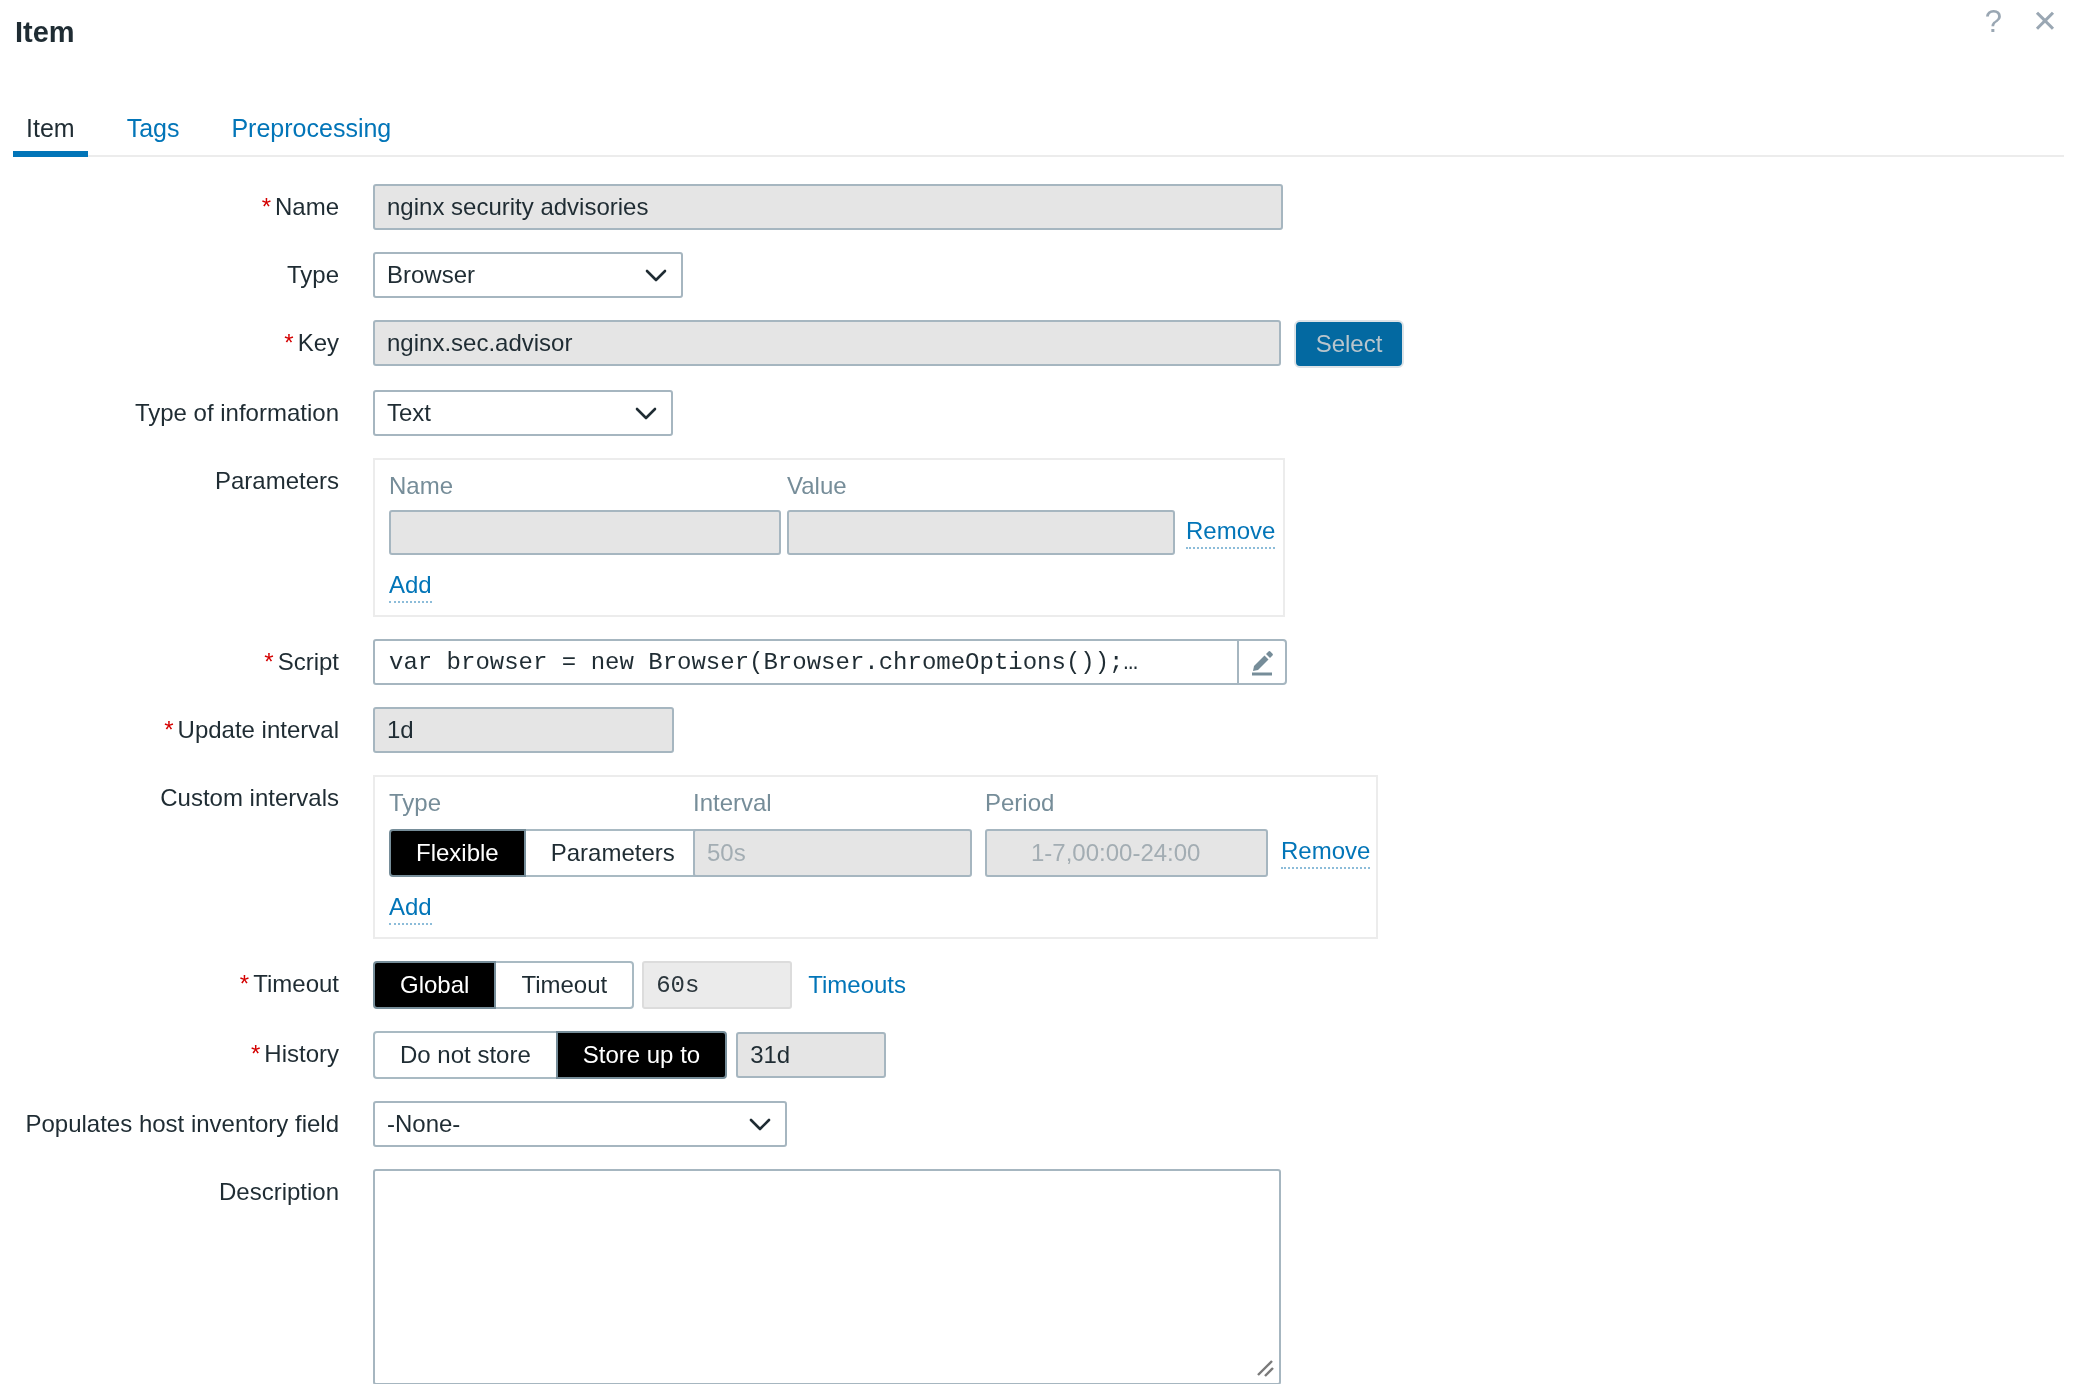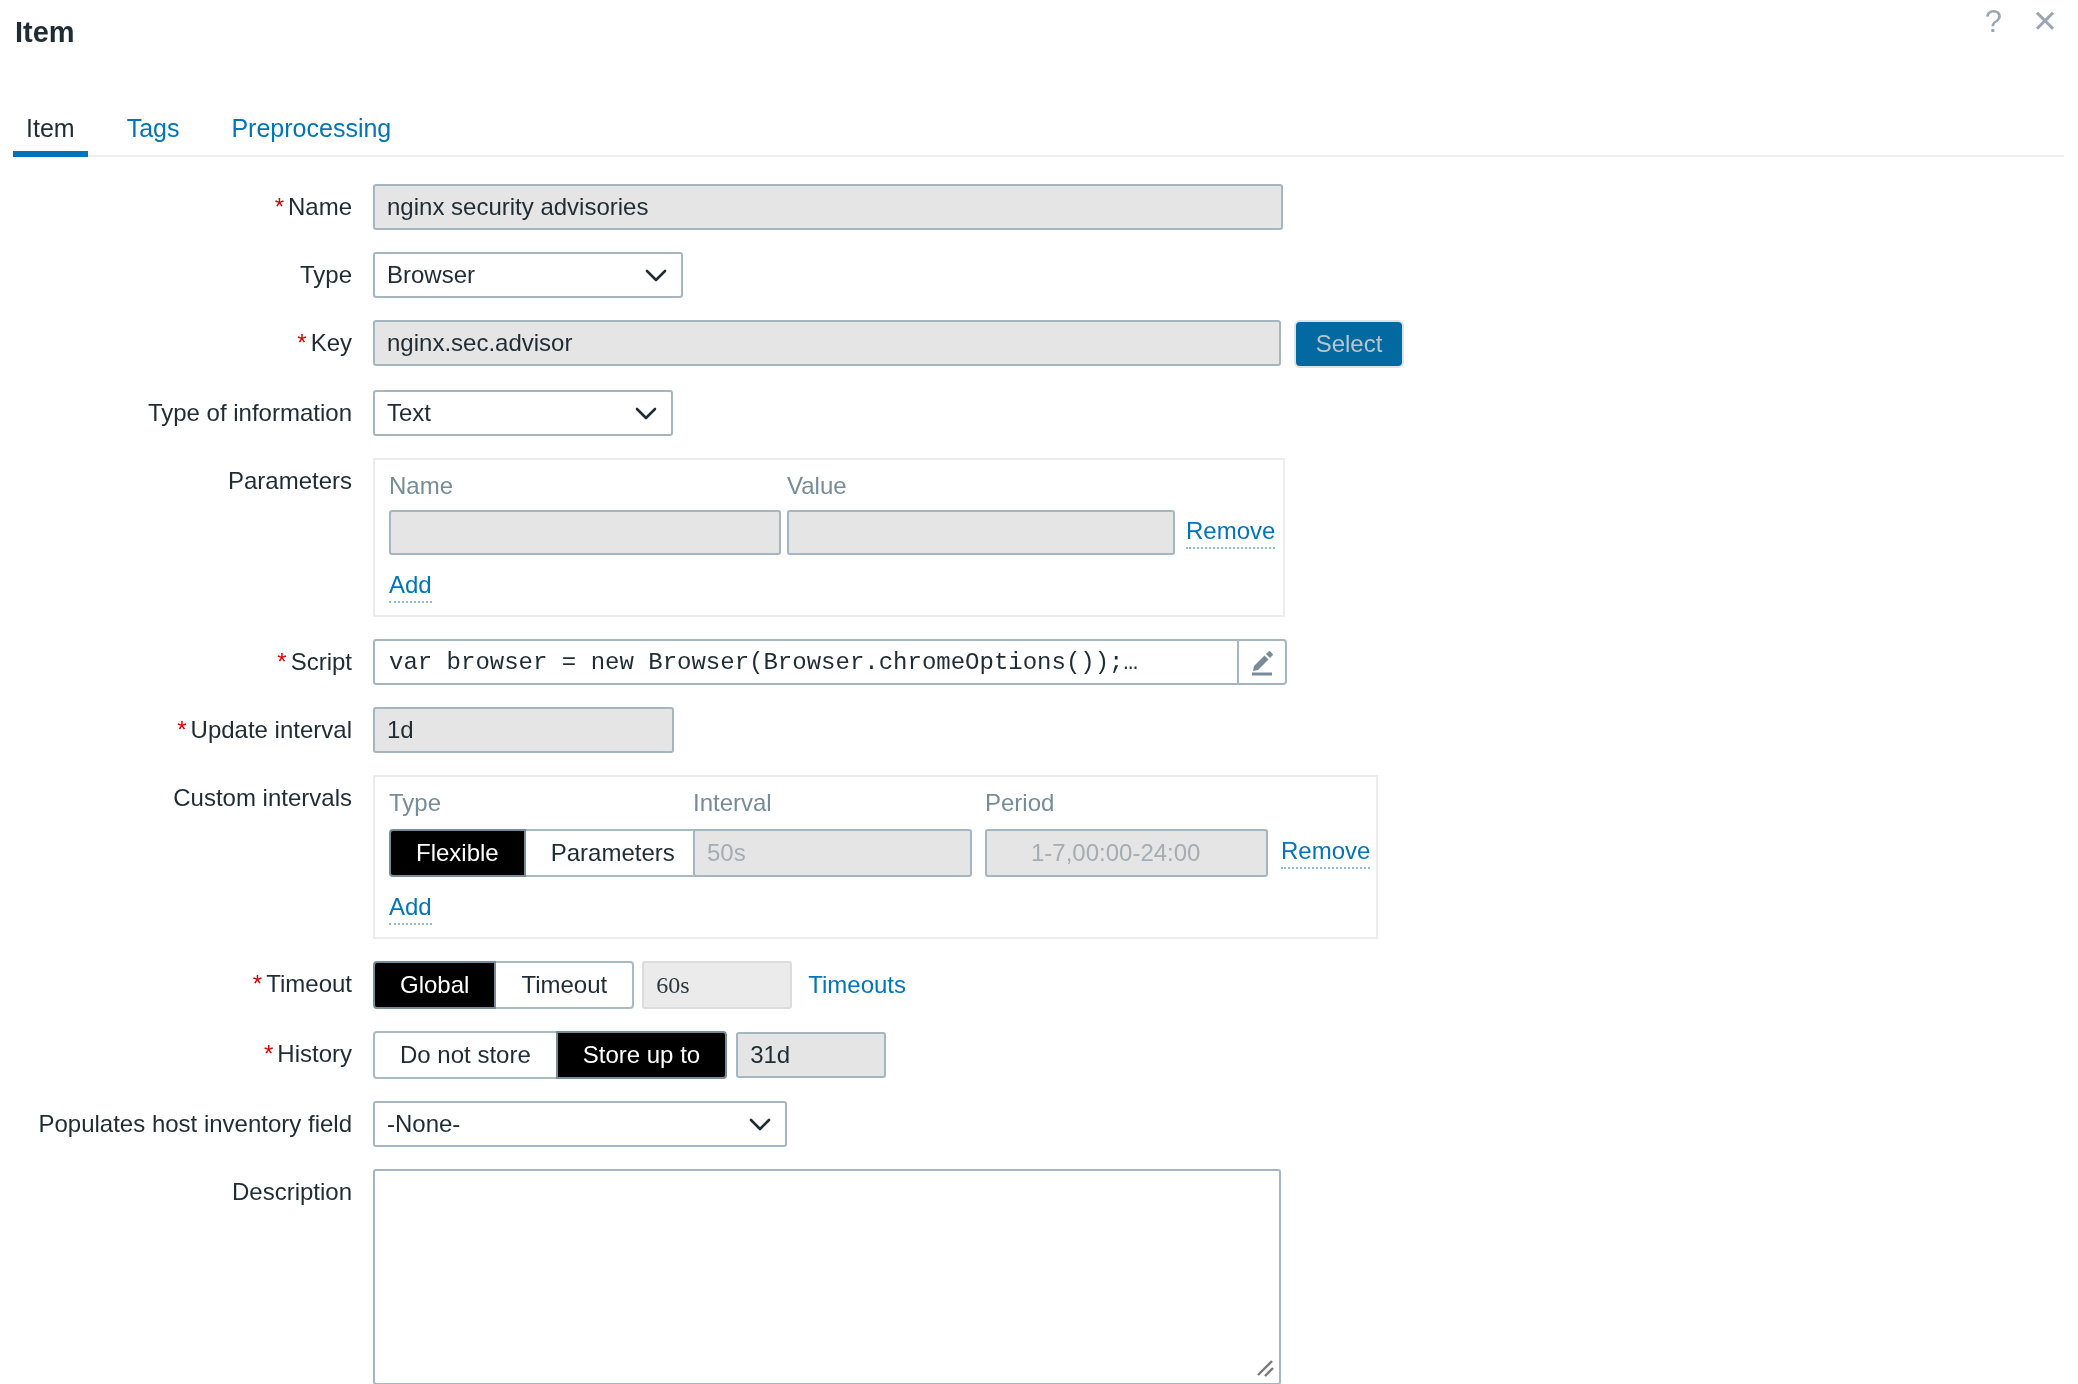--- a/index.html
+++ b/index.html
@@ -15,21 +15,21 @@
   .hicon { font-size:31px; color:#9aa7b3; line-height:1; cursor:pointer; font-weight:normal; }
   
   .tabs { display:flex; margin:54px 14px 0 13px; border-bottom:2px solid #ececec; height:54px; }
   .tab { position:relative; padding:0 13px; margin-right:26px; line-height:50px;
          font-size:25px; color:#0275b8; cursor:pointer; }
   .tab.active { color:#1f2c33; }
   .tab.active::after { content:""; position:absolute; left:0; right:0; bottom:-2px; height:6px; background:#0275b8; }
   
   .form { margin-top:27px; }
   .form-row { display:flex; align-items:flex-start; margin-bottom:22px; }
-  .form-label { width:373px; flex:none; text-align:right; padding:9px 21px 0 0;
+  .form-label { width:373px; flex:none; text-align:right; padding:9px 34px 0 0;
                 font-size:24px; color:#1f2c33; line-height:28px; }
   .req { color:#d40000; margin-right:4px; }
   
   .tinput {
     height:46px; border:2px solid #a6b6c0; border-radius:3px; padding:0 12px;
     font-size:24px; font-family:"Liberation Sans",sans-serif; color:#1f2c33; background:#e5e5e5; outline:none;
   }
   .tinput::placeholder { color:#a3adb3; opacity:1; }
   .w-name { width:910px; }
   .w-key  { width:908px; }
@@ -80,21 +80,21 @@
   .seg {
     height:48px; line-height:44px; padding:0 25px; font-size:24px; color:#1f2c33;
     background:#fff; border:2px solid #a9bac3; margin-left:-2px; cursor:pointer; white-space:nowrap;
   }
   .seg:first-child { margin-left:0; border-radius:4px 0 0 4px; }
   .seg:last-child { border-radius:0 4px 4px 0; }
   .seg.selected { background:#000000; border-color:#768d99; color:#ffffff; position:relative; z-index:1; }
   .inline-center { display:flex; align-items:center; }
   .din {
     width:150px; height:48px; margin-left:8px; border:2px solid #dcdcdc; border-radius:3px;
-    background:#ebebeb; color:#2b363c; font-size:24px; padding:0 12px; font-family:Liberation Serif, serif;
+    background:#ebebeb; color:#2b363c; font-size:24px; padding:0 12px; font-family:Liberation Mono, monospace;
   }
   .timeouts-link { margin-left:16px; }
   
   .desc-wrap { position:relative; width:908px; }
   .desc-area {
     width:908px; height:216px; border:2px solid #a6b6c0; border-radius:3px; resize:none;
     padding:10px 12px; font-size:24px; font-family:"Liberation Sans",sans-serif; color:#1f2c33; outline:none;
   }
   .resize-handle { position:absolute; right:5px; bottom:10px; cursor:nwse-resize; }
 </style>

